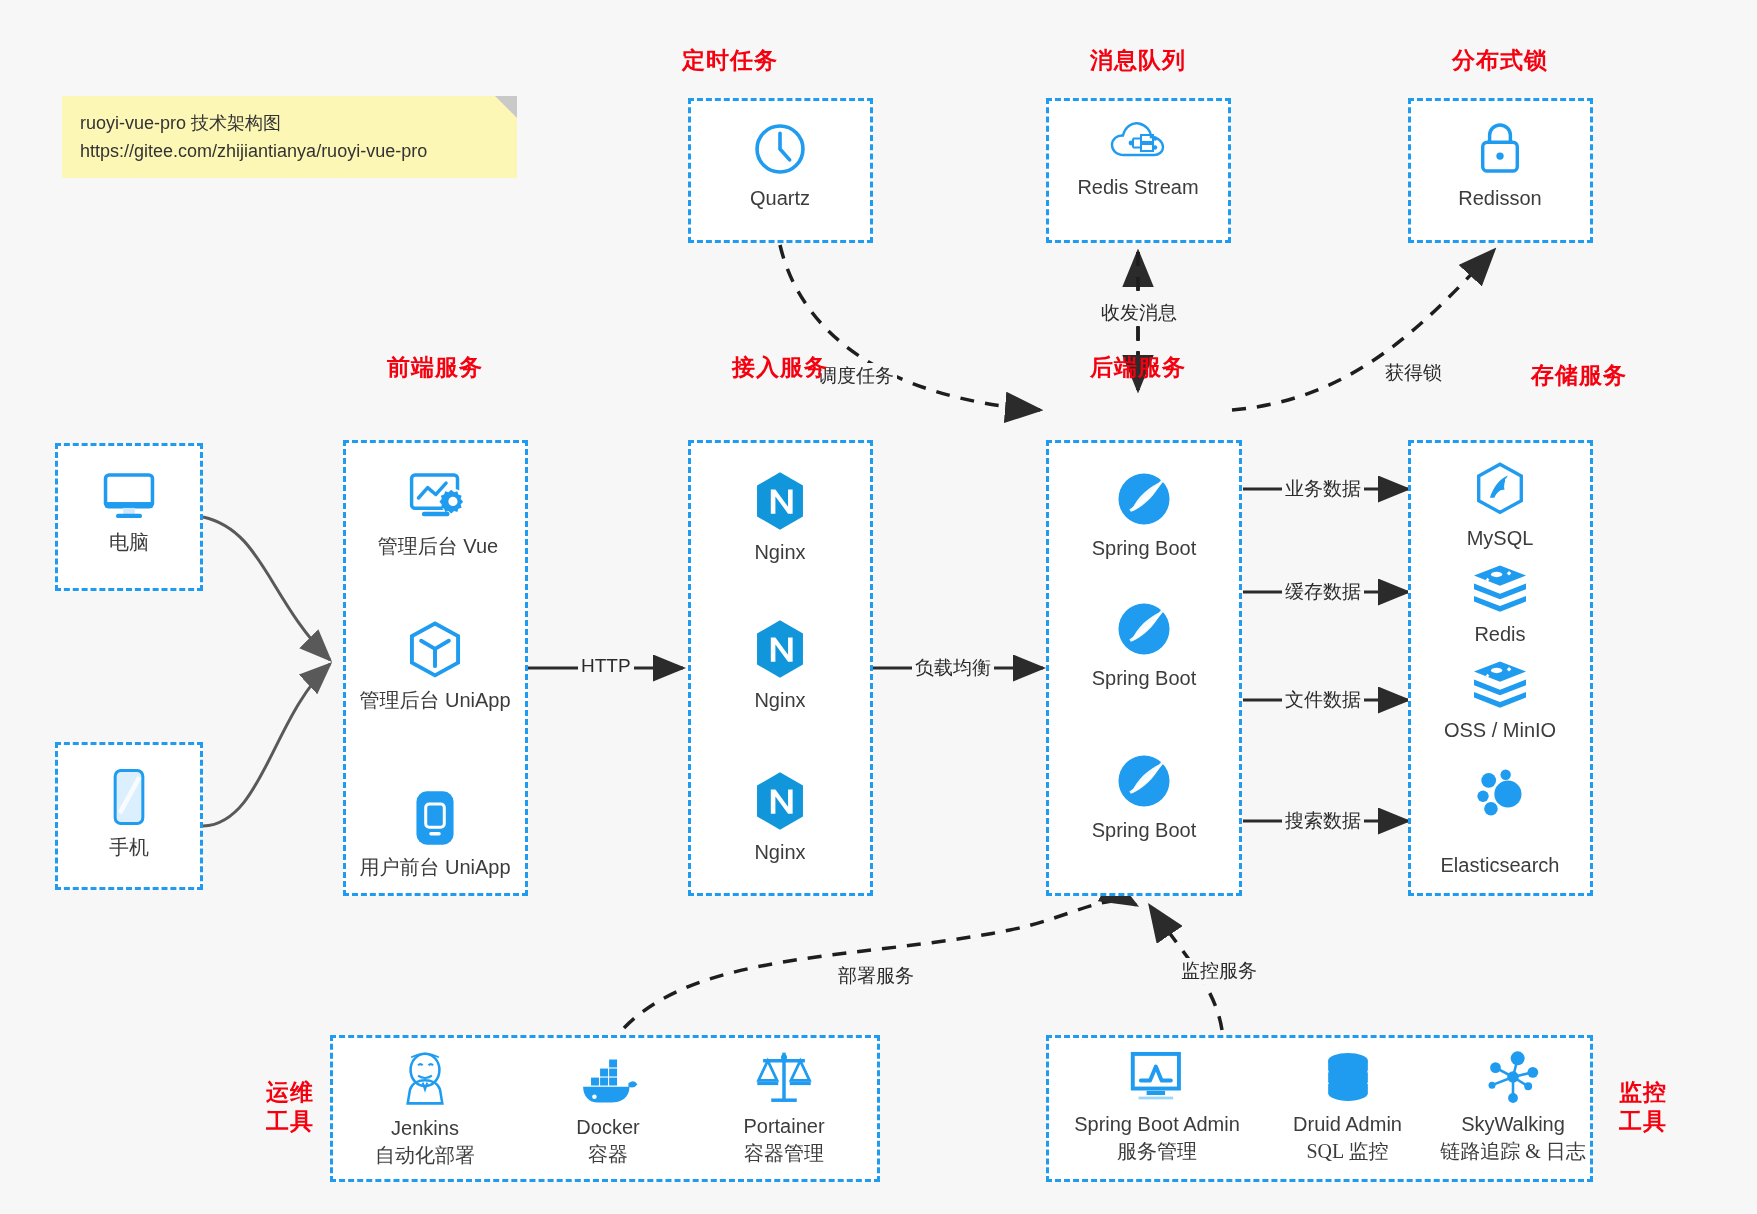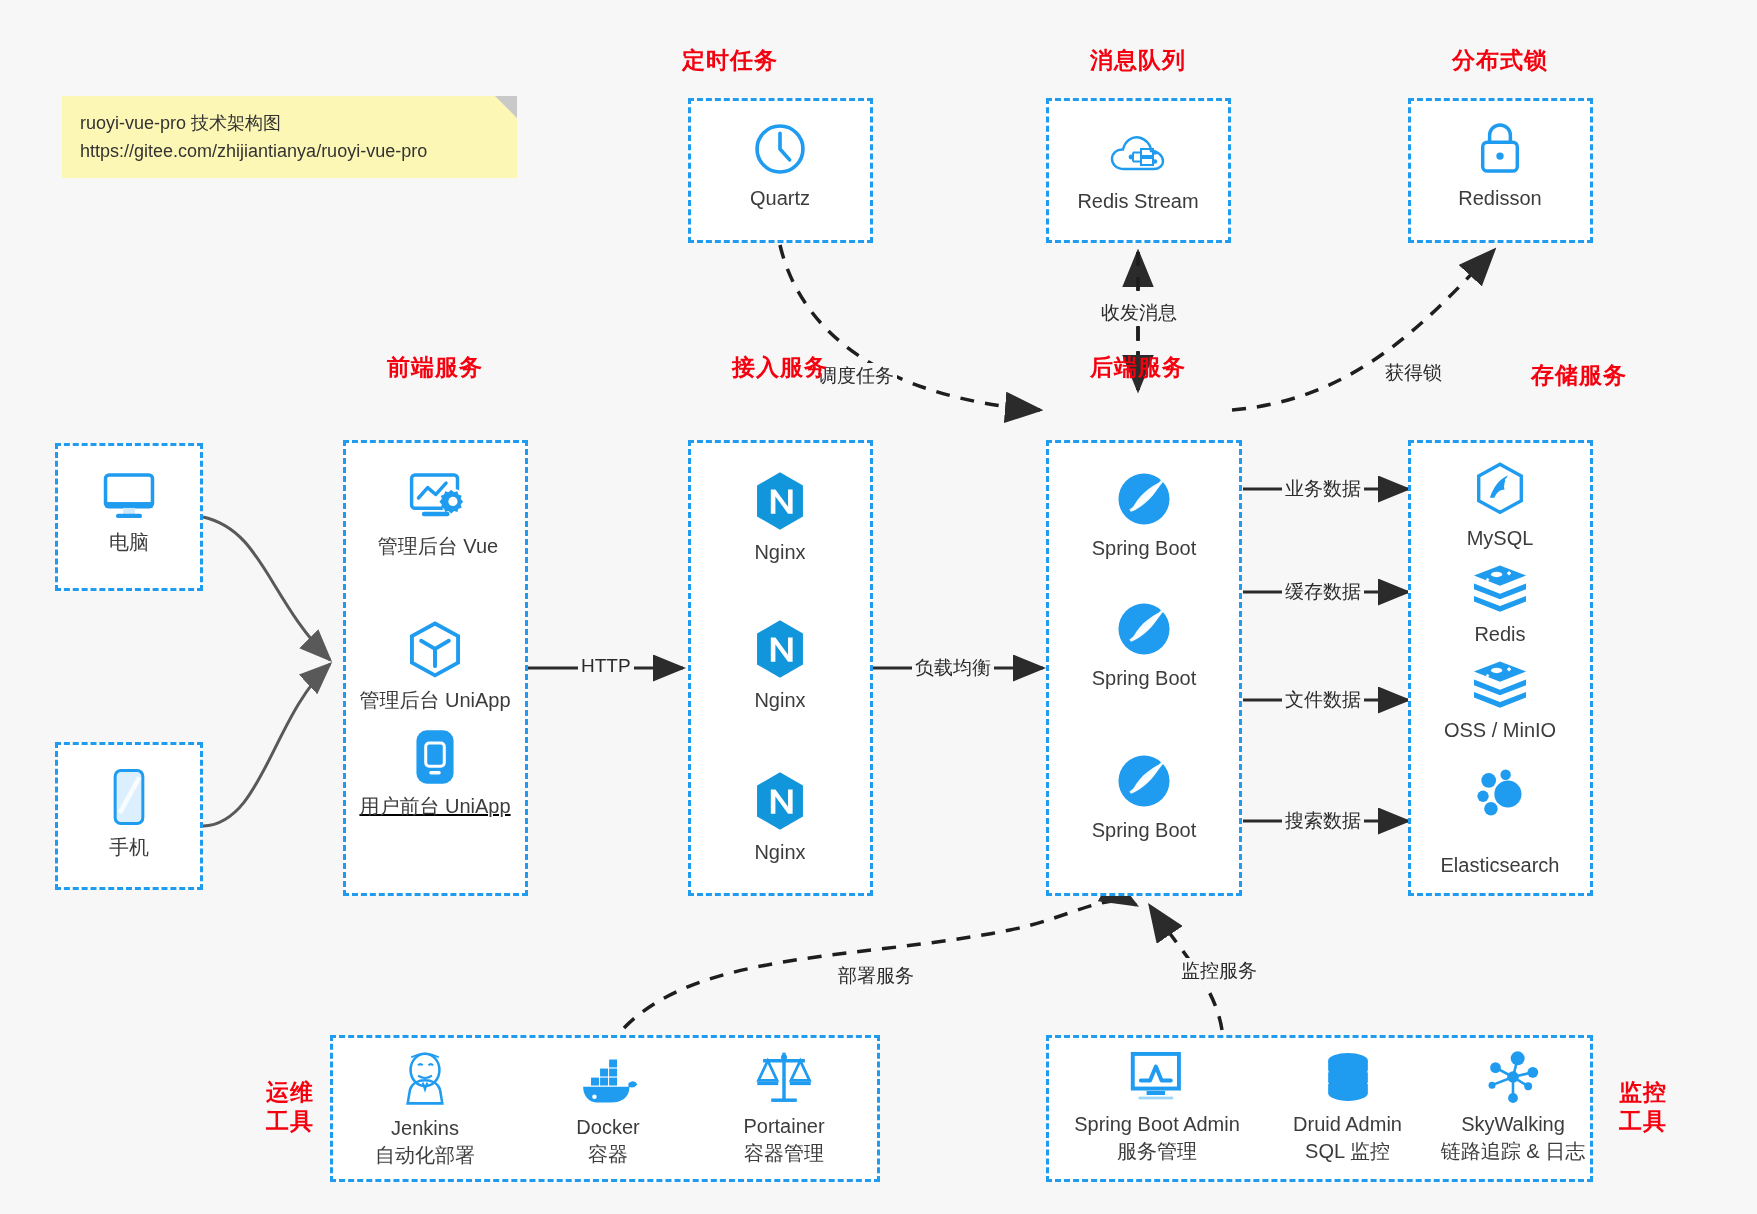--- a/index.html
+++ b/index.html
@@ -59,21 +59,21 @@
     text-align:center;
   }
   .node .ico{display:block;line-height:0;}
   .node .cap{
     margin-top:7px;
     font-size:20px;
     color:#3c3c3c;
     white-space:nowrap;
     line-height:1.35;
   }
-  .node .cap .sub{display:block;font-size:20px;}
+  .node .cap .sub{display:block;font-size:20px;font-family:Liberation Serif, serif;}
 
   
   .elabel{
     position:absolute;
     font-size:19px;
     color:#2b2b2b;
     background:#f7f7f7;
     padding:0 3px;
     white-space:nowrap;
   }
@@ -132,21 +132,21 @@
       <svg width="58" height="58" viewBox="0 0 48 48">
         <circle cx="24" cy="24" r="19" fill="none" stroke="#1f9bf0" stroke-width="3"></circle>
         <path d="M24 11 L24 24 L32 33" fill="none" stroke="#1f9bf0" stroke-width="3" stroke-linecap="round"></path>
       </svg>
     </span>
     <span class="cap">Quartz</span>
   </div>
 
   <div class="gtitle" style="left:1048px;top:45px;width:180px;">消息队列</div>
   <div class="gbox" style="left:1046px;top:98px;width:185px;height:145px;"></div>
-  <div class="node" style="left:1068px;top:129px;width:140px;justify-content:flex-end;">
+  <div class="node" style="left:1068px;top:115px;width:140px;justify-content:flex-end;">
     <span class="ico">
       <svg width="60" height="52" viewBox="0 0 60 48">
         <path d="M16 38 C8 38 4 33 4 28 C4 22 9 18 15 18.5 C17 10 24 5 31 6.5 C38 8 43 14 43 20 C50 20 55 25 55 30.5 C55 34.5 51 38 46 38 Z" fill="none" stroke="#1f9bf0" stroke-width="2.4"></path>
         <rect x="33" y="18" width="12" height="7" fill="none" stroke="#1f9bf0" stroke-width="2"></rect>
         <rect x="33" y="27" width="12" height="7" fill="none" stroke="#1f9bf0" stroke-width="2"></rect>
         <path d="M33 21.5 L25 21.5 M33 30.5 L25 30.5 M25 21.5 L25 30.5" stroke="#1f9bf0" stroke-width="2" fill="none"></path>
         <circle cx="23" cy="26" r="2.4" fill="#1f9bf0"></circle>
         <circle cx="47" cy="21.5" r="2.2" fill="#1f9bf0"></circle>
         <circle cx="47" cy="30.5" r="2.2" fill="#1f9bf0"></circle>
       </svg>
@@ -216,21 +216,21 @@
   <div class="node" style="left:365px;top:620px;width:140px;">
     <span class="ico">
       <svg width="60" height="60" viewBox="0 0 50 52">
         <path d="M25 3 L45 14 L45 37 L25 48 L5 37 L5 14 Z" fill="none" stroke="#1f9bf0" stroke-width="3.4"></path>
         <path d="M25 25 L25 40 M25 25 L13 18 M25 25 L37 18" fill="none" stroke="#1f9bf0" stroke-width="3.4" stroke-linecap="round"></path>
       </svg>
     </span>
     <span class="cap">管理后台 UniApp</span>
   </div>
 
-  <div class="node" style="left:365px;top:728px;width:140px;text-decoration:underline;">
+  <div class="node" style="left:365px;top:789px;width:140px;">
     <span class="ico">
       <svg width="56" height="58" viewBox="0 0 48 50">
         <rect x="8" y="2" width="32" height="46" rx="9" fill="#1f9bf0"></rect>
         <rect x="16" y="13" width="16" height="20" rx="3" fill="none" stroke="#ffffff" stroke-width="2.6"></rect>
         <rect x="19" y="37" width="10" height="3" rx="1.5" fill="#ffffff"></rect>
       </svg>
     </span>
     <span class="cap">用户前台 UniApp</span>
   </div>
 

